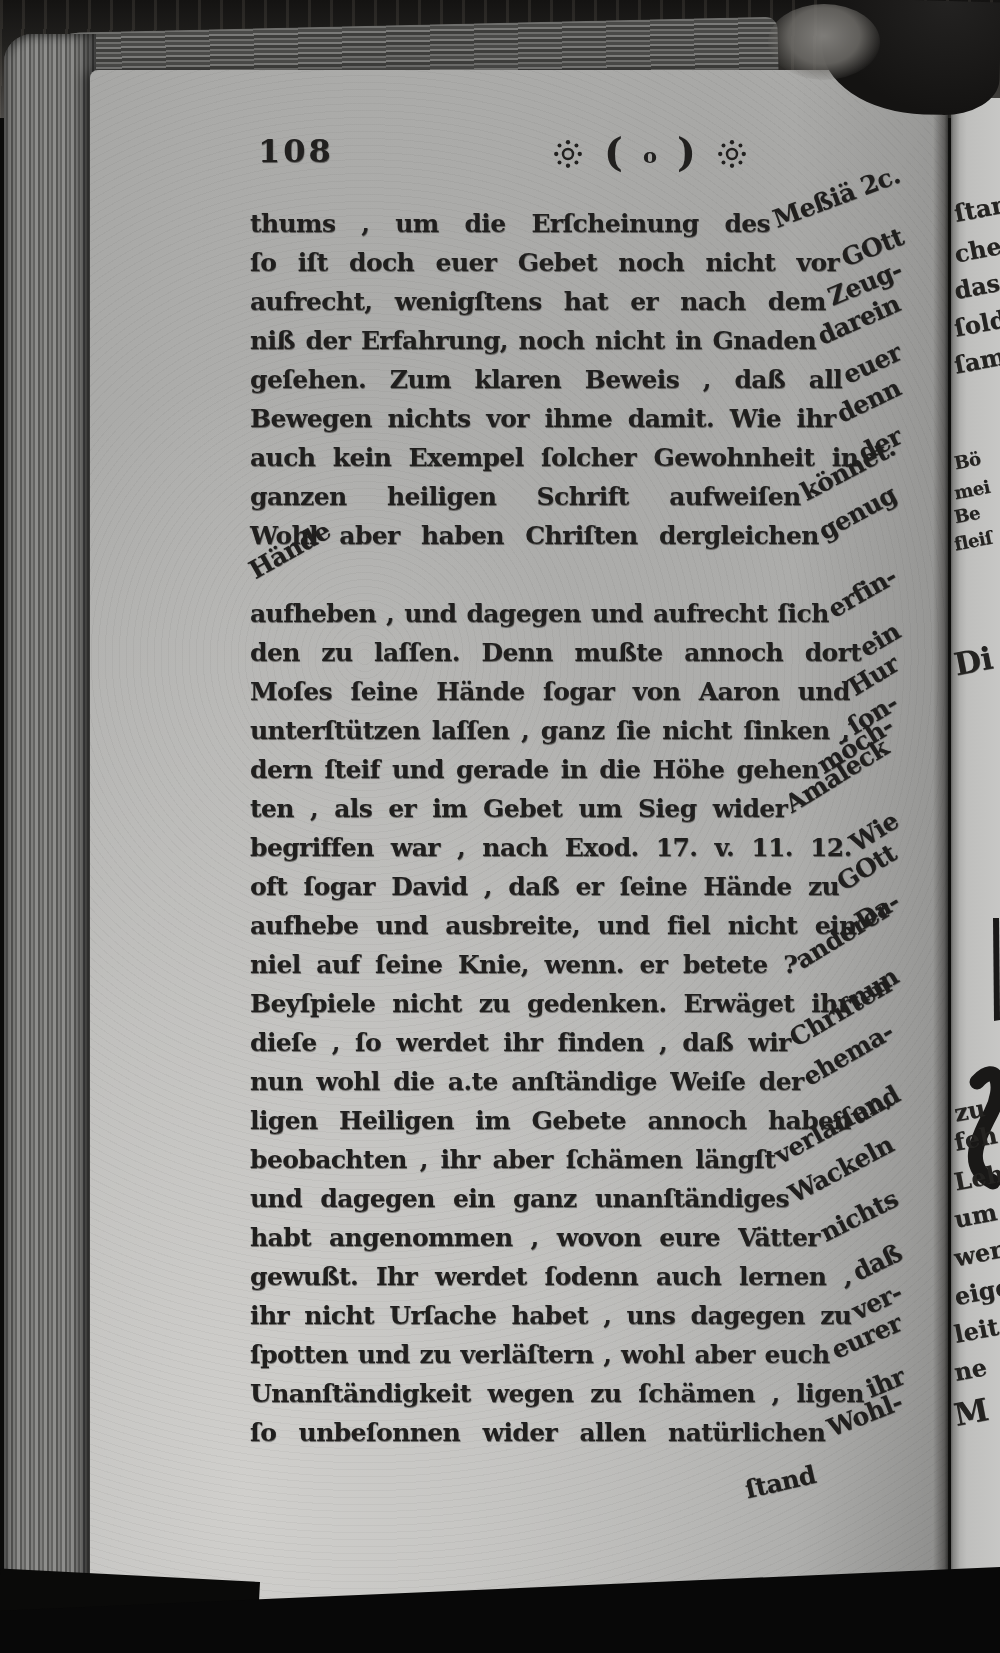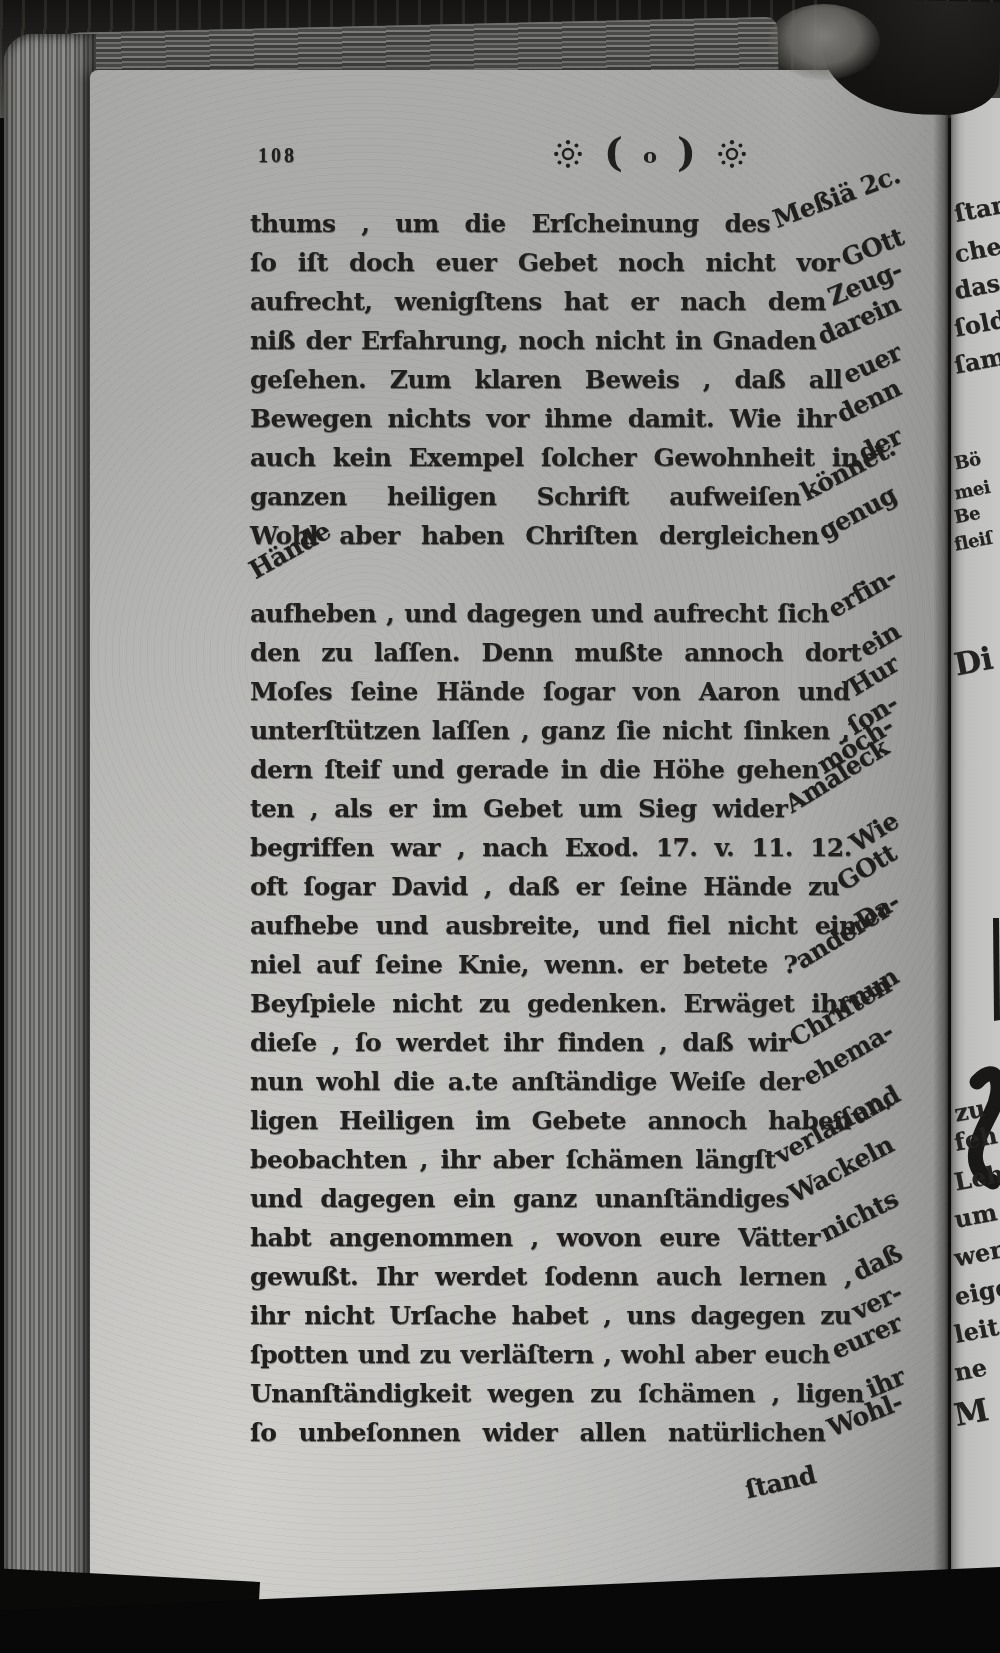--- a/index.html
+++ b/index.html
@@ -28,22 +28,22 @@
     border-radius:8px 16px 22px 36px;
     background:
       repeating-radial-gradient(circle at 32% 38%, rgba(40,40,38,.045) 0 1px, rgba(0,0,0,0) 1px 7px),
       radial-gradient(ellipse at 18% 92%, #d0cfcc 0%, rgba(0,0,0,0) 55%),
       radial-gradient(ellipse at 75% 12%, rgba(150,150,148,.5) 0%, rgba(0,0,0,0) 60%),
       linear-gradient(108deg,#a7a7a5 0%,#b5b5b3 38%,#b9b9b7 62%,#aeaeac 88%,#a2a2a0 100%);
     box-shadow:-7px 2px 12px rgba(0,0,0,.35);}
   .page::before{content:'';position:absolute;inset:0;border-radius:inherit;pointer-events:none;
     background:linear-gradient(90deg,rgba(0,0,0,0) 82%,rgba(0,0,0,.14) 100%);}
 
-  .folio-num{position:absolute;left:168px;top:74px;font-size:20px;font-weight:700;
-    letter-spacing:3px;color:#21201f;text-shadow:.4px .6px .7px rgba(25,24,22,.55);font-family:Liberation Serif, serif;}
+  .folio-num{position:absolute;left:168px;top:62px;font-size:32px;font-weight:700;
+    letter-spacing:3px;color:#21201f;text-shadow:.4px .6px .7px rgba(25,24,22,.55);}
 
   .orn{position:absolute;left:420px;top:60px;width:280px;height:48px;display:flex;
     align-items:center;justify-content:center;gap:20px;color:#21201f;}
   .orn svg{display:block;}
   .paren{font-size:40px;font-weight:700;transform:translateY(-3px);}
   .oglyph{font-size:21px;font-weight:700;transform:translateY(1px);}
 
   
   .text{position:absolute;left:160px;top:134px;width:662px;font-size:25px;line-height:39px;
     font-weight:700;color:#201f1e;letter-spacing:-0.6px;

